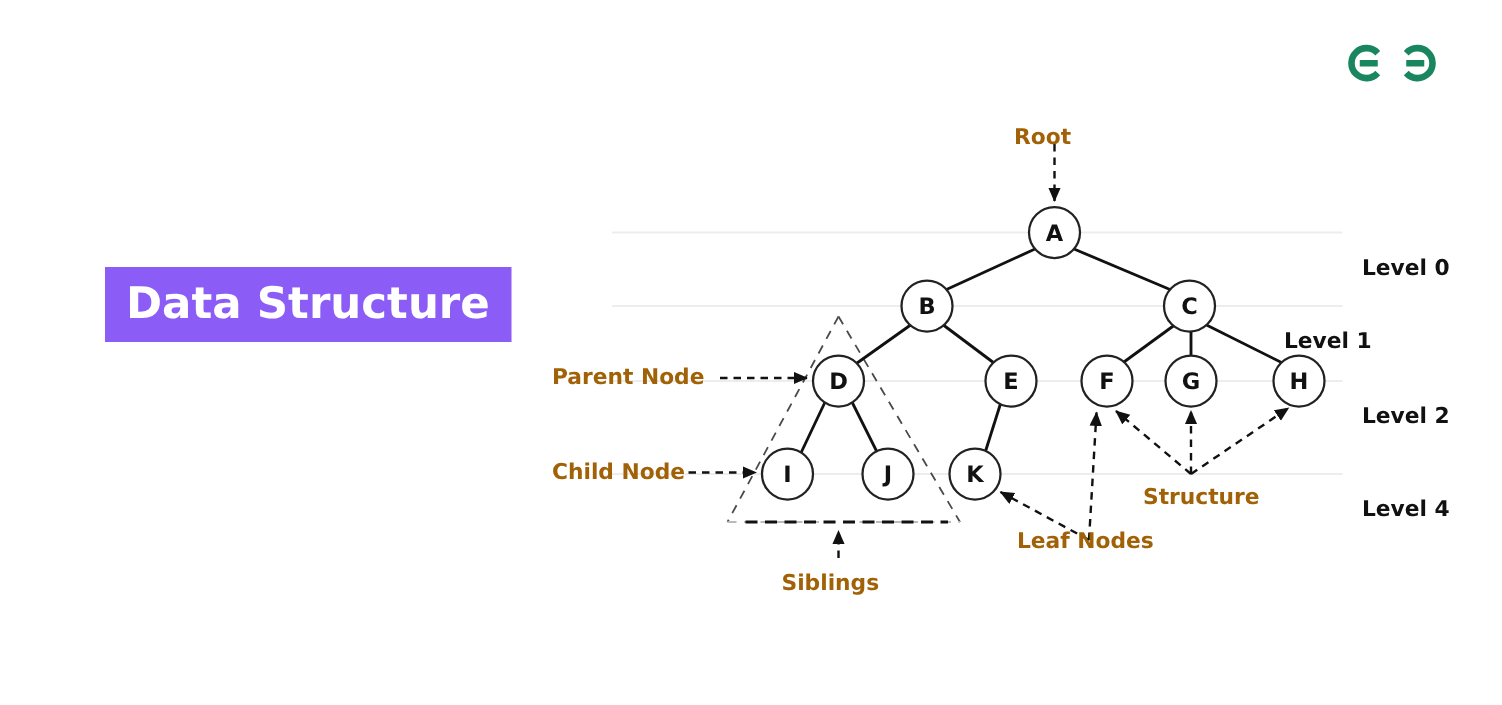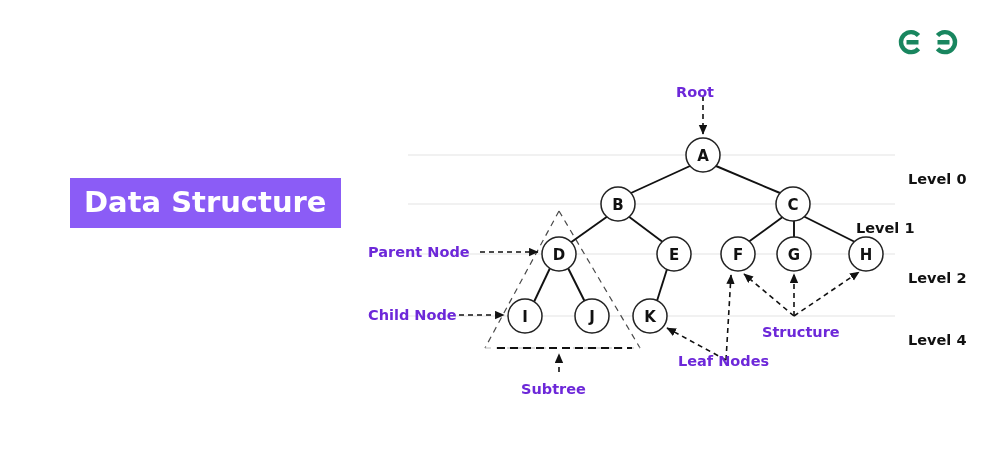--- a/index.html
+++ b/index.html
@@ -72,21 +72,21 @@
     font-size: 14.5px;
     color: #111111;
     white-space: nowrap;
     margin-top: 24px;
   }
   .ann-label {
     position: absolute;
     font-family: "DejaVu Sans", sans-serif;
     font-weight: bold;
     font-size: 14.5px;
-    color: #6d28d9;
+    color: #a16207;
     white-space: nowrap;
   }
   .node-text {
     font-family: "DejaVu Sans", sans-serif;
     font-weight: bold;
     font-size: 15px;
     fill: #111111;
   }
 </style>
 </head>
@@ -205,17 +205,17 @@
   </svg>
 
   <div class="lvl-label" style="left:908px; top:147px;">Level 0</div>
   <div class="lvl-label" style="left:856px; top:196px;text-align:center;">Level 1</div>
   <div class="lvl-label" style="left:908px; top:246px;">Level 2</div>
   <div class="lvl-label" style="left:908px; top:308px;">Level 4</div>
 
   <div class="ann-label" style="left:676px; top:84px;">Root</div>
   <div class="ann-label" style="left:368px; top:244px;">Parent Node</div>
   <div class="ann-label" style="left:368px; top:307px;">Child Node</div>
-  <div class="ann-label" style="left:521px; top:381px;">Subtree</div>
+  <div class="ann-label" style="left:521px; top:381px;">Siblings</div>
   <div class="ann-label" style="left:678px; top:353px;">Leaf Nodes</div>
   <div class="ann-label" style="left:762px; top:324px;">Structure</div>
 
 </div>
 
 </body></html>

